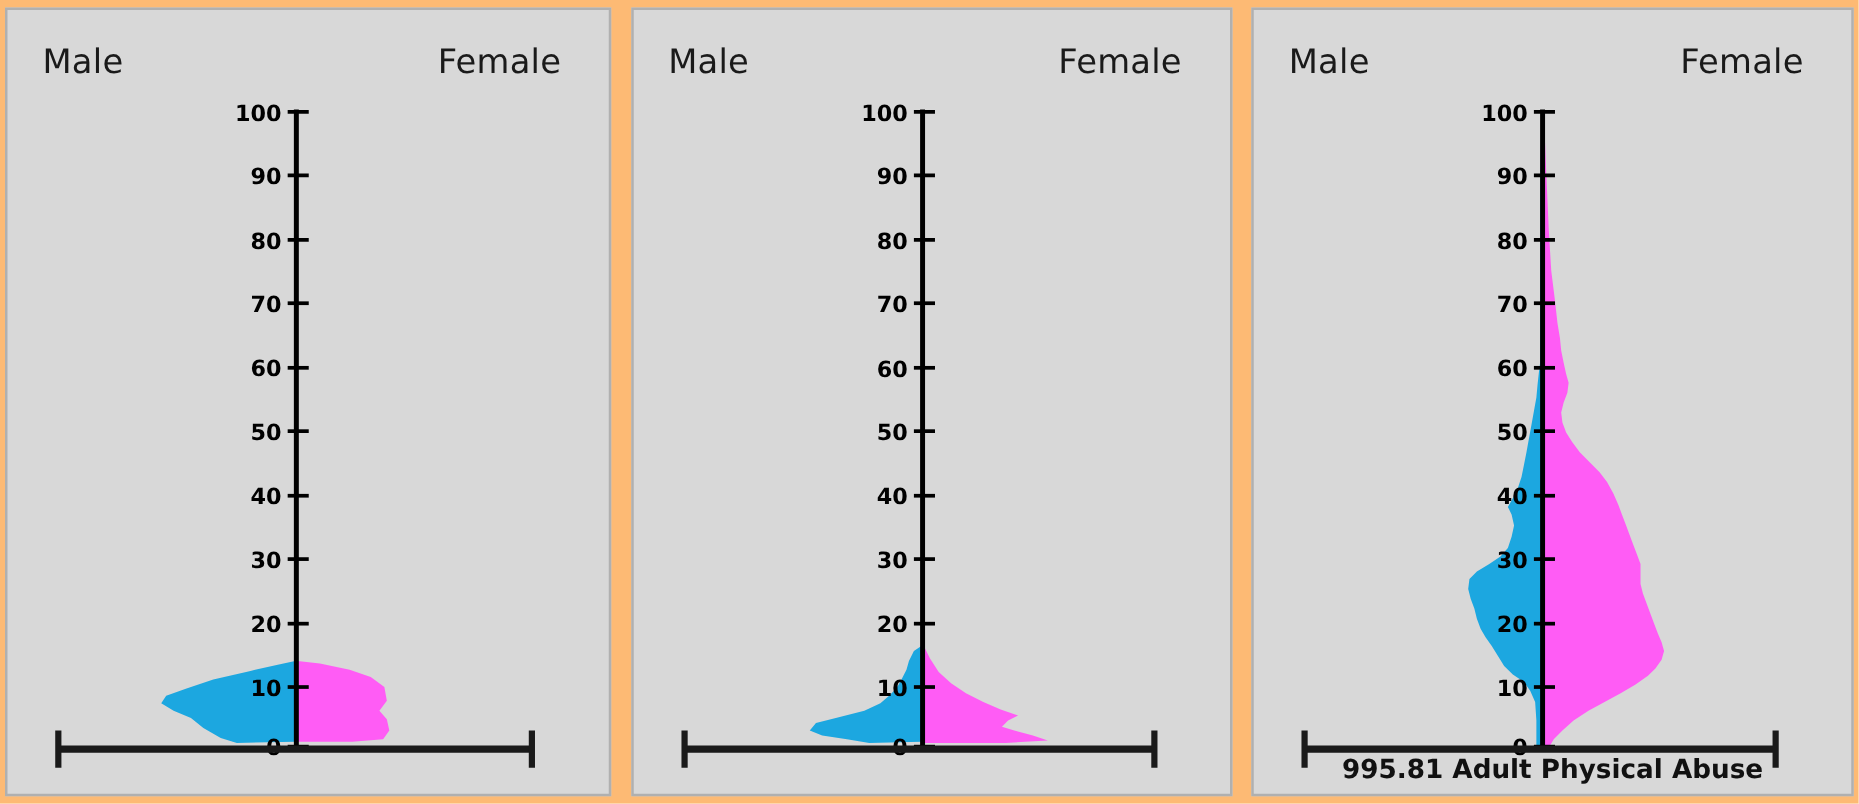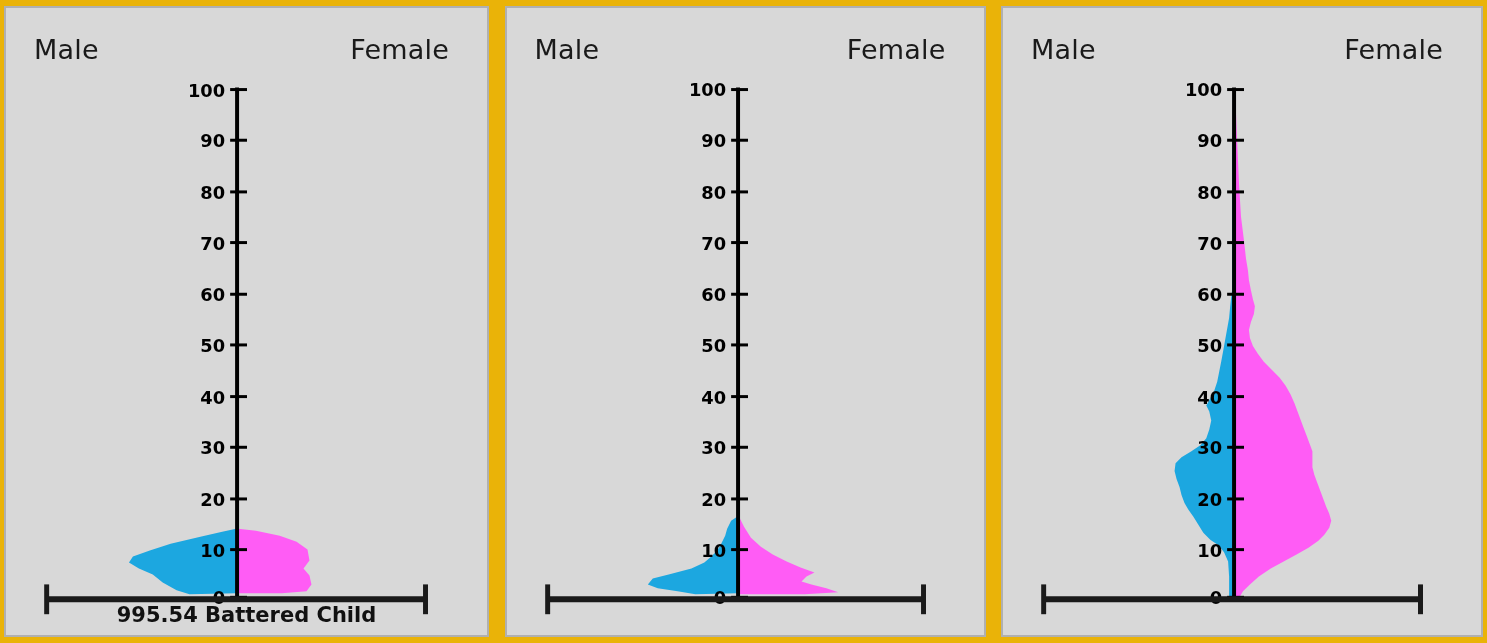--- a/index.html
+++ b/index.html
@@ -72,21 +72,21 @@
   .tick-text {
     font-family: "DejaVu Sans", "Liberation Sans", sans-serif;
     font-size: 18px;
     font-weight: 700;
     fill: #000000;
   }
 </style>
 </head>
 <body>
 
-<div id="figure" style="background: #eab308;">
+<div id="figure" style="background: #fdba74;">
 
   <div class="panel p0" style="background: rgb(216, 216, 216); border-color: rgb(176, 176, 176);">
     <div class="sex-label male">Male</div>
     <div class="sex-label female">Female</div>
 
     <div class="plot">
       <svg viewBox="0 0 485 631" preserveAspectRatio="none">
 
         <path fill="#1CA7E0" stroke="none" d="M 232,512 L 232,577 L 185,578 L 172,574 L 158,566 L 148,558 L 134,552
              L 124,546 L 128,540 L 145,534 L 166,527 L 196,520 L 218,515 Z"></path>
@@ -127,21 +127,20 @@
         <g stroke="#1a1a1a" stroke-width="6" stroke-linecap="butt">
           <line x1="40" y1="583" x2="424" y2="583"></line>
         </g>
         <g stroke="#1a1a1a" stroke-width="5">
           <line x1="41" y1="568" x2="41" y2="598"></line>
           <line x1="423" y1="568" x2="423" y2="598"></line>
         </g>
       </svg>
     </div>
 
-    <div class="caption">995.54 Battered Child</div>
   </div>
 
   <div class="panel p1" style="background: rgb(216, 216, 216); border-color: rgb(176, 176, 176);">
     <div class="sex-label male">Male</div>
     <div class="sex-label female">Female</div>
 
     <div class="plot">
       <svg viewBox="0 0 481 631" preserveAspectRatio="none">
 
         <path fill="#1CA7E0" stroke="none" d="M 232,500 L 232,577 L 190,578 L 172,575 L 152,572 L 142,568
@@ -252,15 +251,16 @@
         <g stroke="#1a1a1a" stroke-width="6">
           <line x1="40" y1="583" x2="422" y2="583"></line>
         </g>
         <g stroke="#1a1a1a" stroke-width="5">
           <line x1="41" y1="568" x2="41" y2="598"></line>
           <line x1="421" y1="568" x2="421" y2="598"></line>
         </g>
       </svg>
     </div>
 
+    <div class="caption">995.81 Adult Physical Abuse</div>
   </div>
 
 </div>
 
 </body></html>

